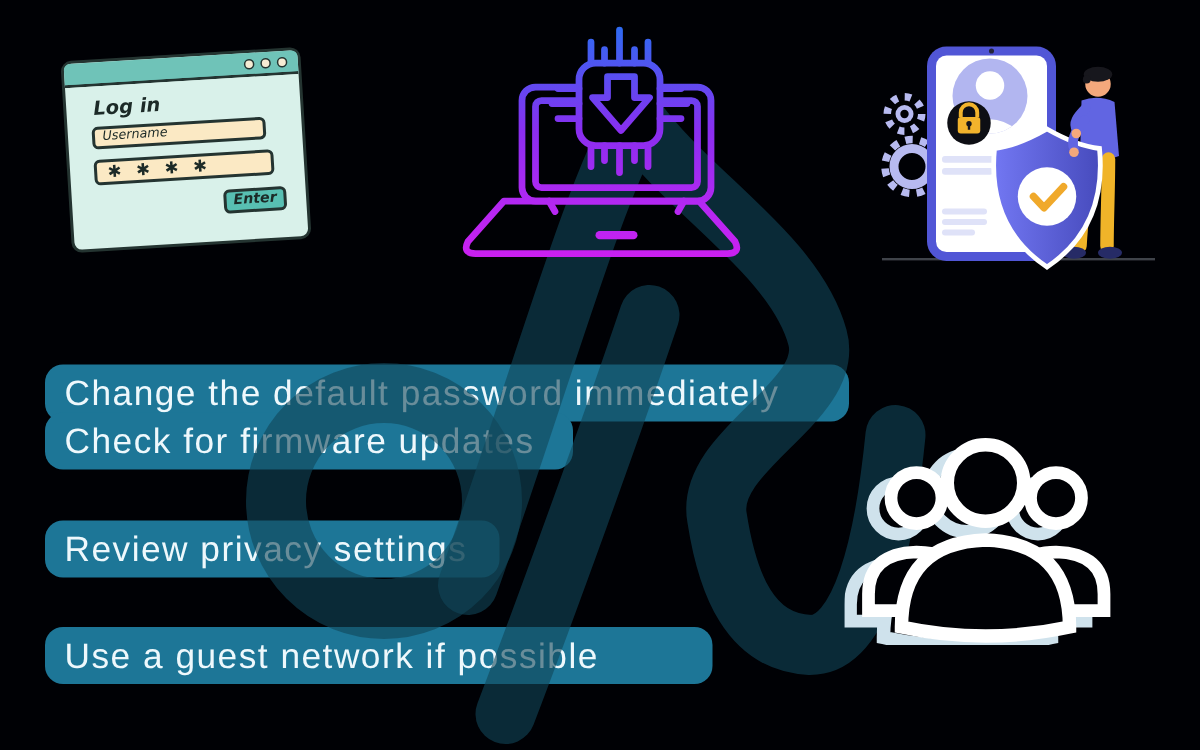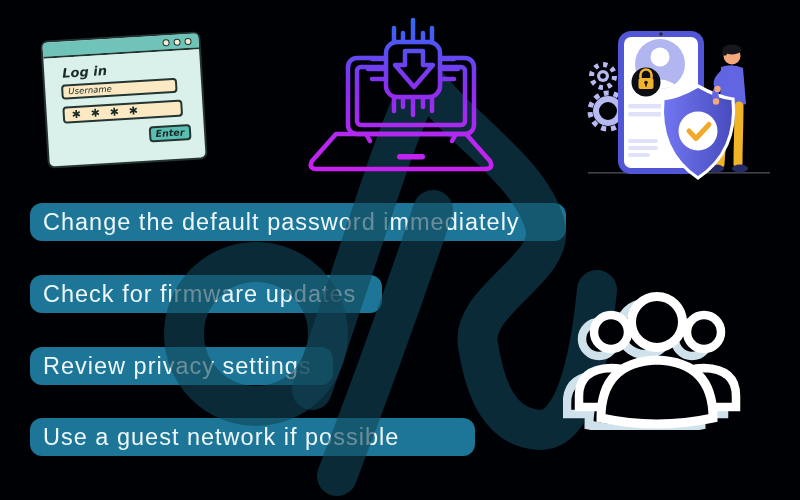--- a/index.html
+++ b/index.html
@@ -40,21 +40,21 @@
   .illo{position:absolute;z-index:3;}
   .laptop{left:300px;top:8px;}
   .phone{left:578px;top:12px;}
   .people{left:563px;top:280px;z-index:3;}
 </style>
 </head>
 <body>
 
 <div class="stage" style="background: rgb(0, 1, 5);">
 
-  <div class="chip chip1" style="background: rgb(29, 118, 151); color: rgb(238, 248, 252);">Change the default password immediately</div>
+  <div class="chip chip1" style="background: rgb(29, 118, 151); color: rgb(238, 248, 252); margin-top: 40px;">Change the default password immediately</div>
   <div class="chip chip2" style="background: rgb(29, 118, 151); color: rgb(238, 248, 252);">Check for firmware updates</div>
   <div class="chip chip3" style="background: rgb(29, 118, 151); color: rgb(238, 248, 252);">Review privacy settings</div>
   <div class="chip chip4" style="background: rgb(29, 118, 151); color: rgb(238, 248, 252);">Use a guest network if possible</div>
 
   <svg class="watermark" width="800" height="500" viewBox="0 0 800 500">
     <g fill="none" stroke="#114658" stroke-opacity="0.6" stroke-width="40" stroke-linecap="round" stroke-linejoin="round">
       <circle cx="256" cy="334" r="72"></circle>
       <path d="M 312 390 C 360 255 396 126 424 80 C 458 128 530 170 545 225 C 557 268 470 300 478 345 C 485 390 500 428 540 430 C 575 430 590 360 597 290"></path>
       <path d="M 433 210 C 406 290 363 408 337 476"></path>
     </g>

